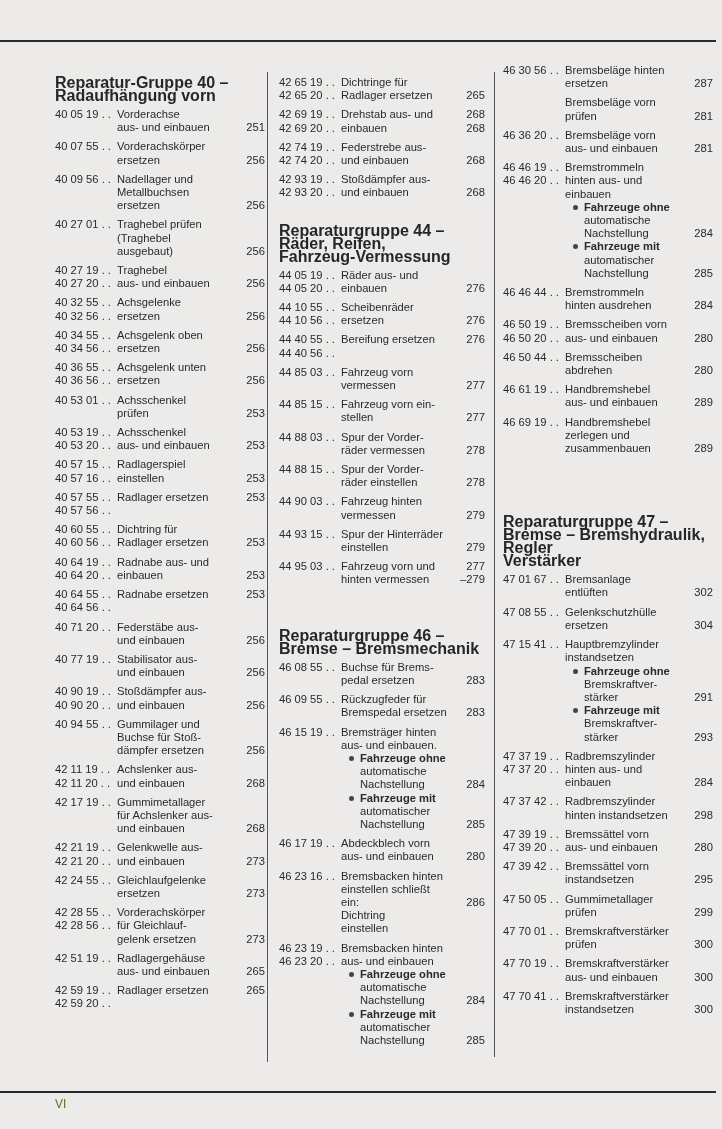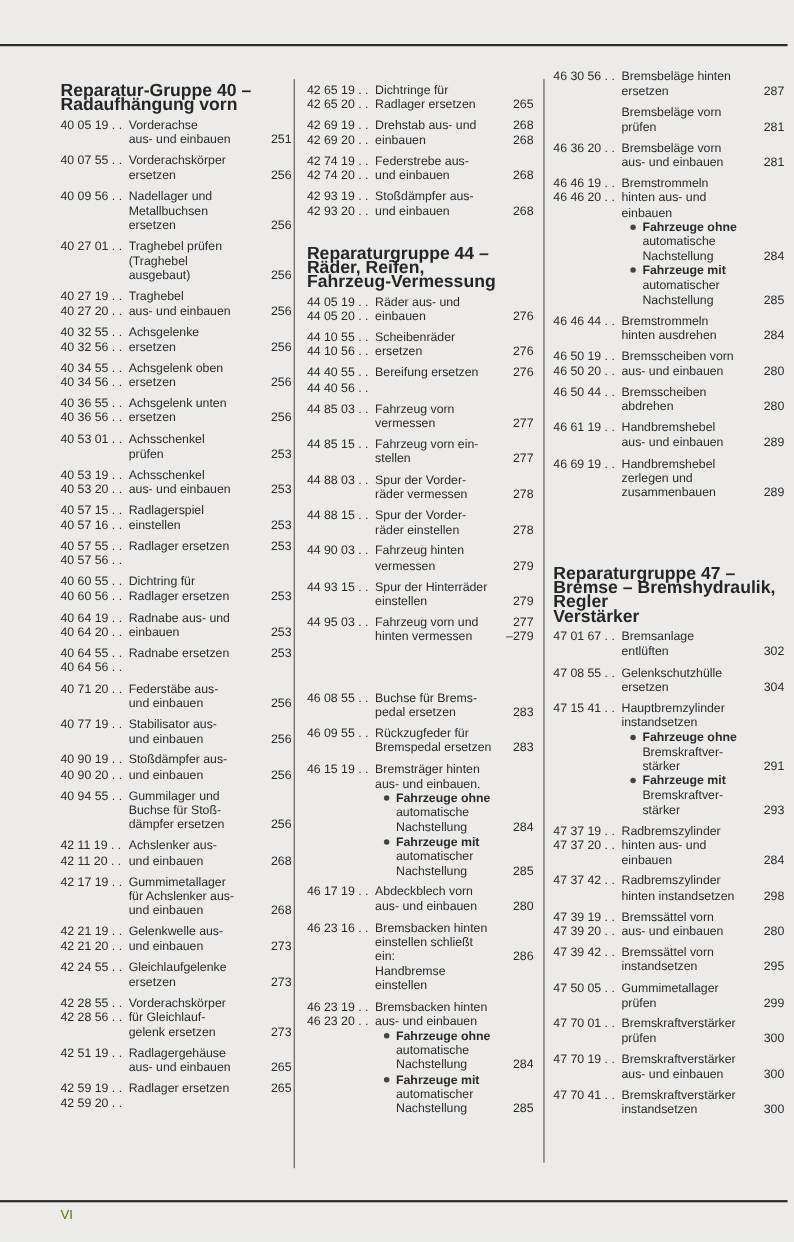--- a/index.html
+++ b/index.html
@@ -549,20 +549,24 @@
         <span class="page">277</span>
       </div>
       <div class="line">
         <span class="code"></span>
         <span class="text"><span>hinten vermessen</span></span>
         <span class="page">–279</span>
       </div>
     </div>
     <div class="gap"></div>
     <div class="gap"></div>
+    <div class="heading">
+      <div>Reparaturgruppe 46 –</div>
+      <div>Bremse – Bremsmechanik</div>
+    </div>
     <div class="entry">
       <div class="line">
         <span class="code">46 08 55 . .</span>
         <span class="text"><span>Buchse für Brems-</span></span>
         <span class="page"></span>
       </div>
       <div class="line">
         <span class="code"></span>
         <span class="text"><span>pedal ersetzen</span></span>
         <span class="page">283</span>
@@ -645,21 +649,21 @@
         <span class="text"><span>einstellen schließt</span></span>
         <span class="page"></span>
       </div>
       <div class="line">
         <span class="code"></span>
         <span class="text"><span>ein:</span></span>
         <span class="page">286</span>
       </div>
       <div class="line">
         <span class="code"></span>
-        <span class="text"><span>Handbremse</span></span>
+        <span class="text"><span>Dichtring</span></span>
         <span class="page"></span>
       </div>
       <div class="line">
         <span class="code"></span>
         <span class="text"><span>einstellen</span></span>
         <span class="page"></span>
       </div>
     </div>
     <div class="entry">
       <div class="line">

